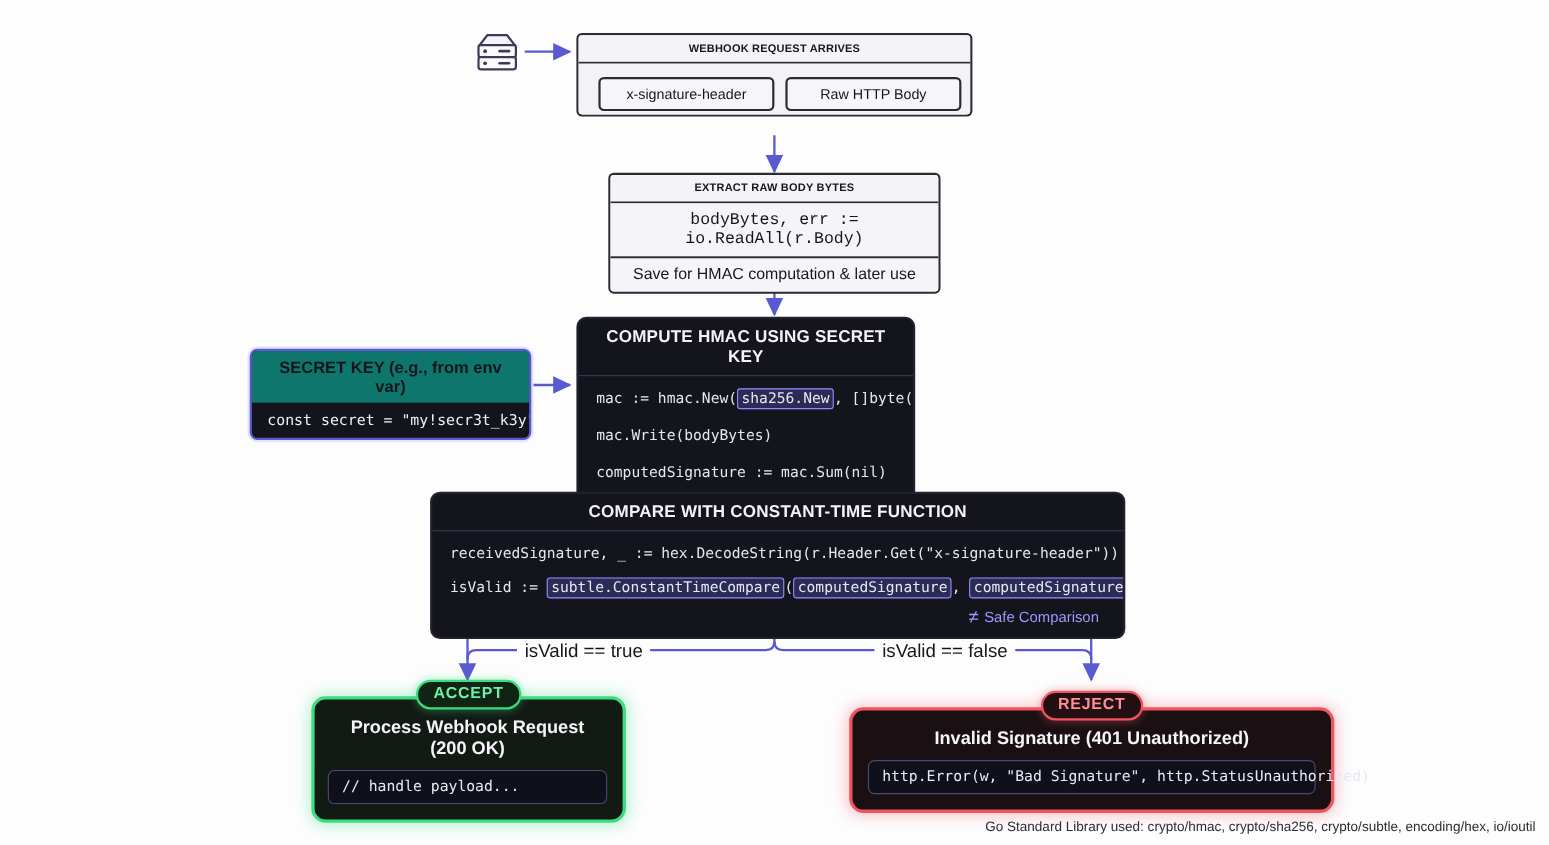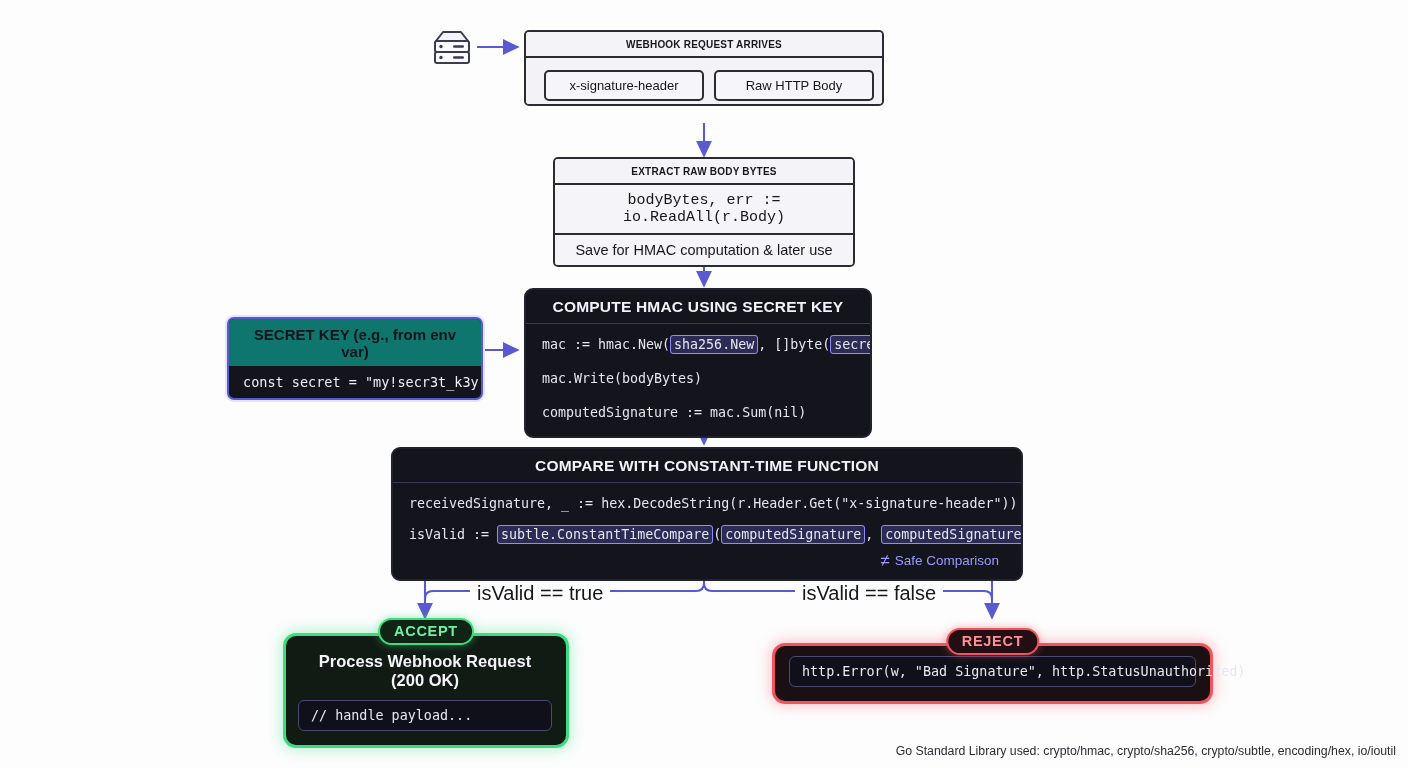--- a/index.html
+++ b/index.html
@@ -122,21 +122,21 @@
   .badge {
     position: absolute; top: -15px; left: 50%; transform: translateX(-50%);
     border-radius: 14px; border: 2.4px solid;
     padding: 3px 14px 4px; font-size: 14.5px; font-weight: 700;
     letter-spacing: .7px; white-space: nowrap; z-index: 4;
   }
   .badge.ok  { background: #102315; border-color: #3ddc7f; color: #6ff0a5; box-shadow: 0 0 9px rgba(61,220,127,.5); }
   .badge.bad { background: #230f13; border-color: #f0555f; color: #ff8f96; box-shadow: 0 0 9px rgba(240,85,95,.5); }
 
   .branch-label {
-    position: absolute; font-size: 20px; color: #16161c;
+    position: absolute; font-size: 17px; color: #16161c;
     background: #fdfdfe; padding: 0 7px; white-space: nowrap;
   }
   .footnote {
     position: absolute; right: 12px; bottom: 10px;
     font-size: 12.3px; color: #2c2c34; white-space: nowrap;
   }
   .srv { position: absolute; }
 </style>
 </head>
 <body>
@@ -198,21 +198,21 @@
     <div class="hdr">EXTRACT RAW BODY BYTES</div>
     <div class="row code">bodyBytes, err := io.ReadAll(r.Body)</div>
     <div class="row last">Save for HMAC computation &amp; later use</div>
   </div>
 
   <div class="node secret" style="left:227px; top:317px; width:256px;">
     <div class="hdr">SECRET KEY (e.g., from env var)</div>
     <div class="code">const secret = "my!secr3t_k3y"</div>
   </div>
 
-  <div class="node dbox" style="left:524px; top:288px; width:348px;">
+  <div class="node dbox" style="left:524px; top:288px; width:308px;">
     <div class="hdr">COMPUTE HMAC USING SECRET KEY</div>
     <div class="code" style="padding-top:8px;"><span>mac := hmac.New(</span><span class="tok">sha256.New</span><span>, []byte(</span><span class="tok">secret</span></div>
     <div class="code">mac.Write(bodyBytes)</div>
     <div class="code" style="padding-bottom:10px;">computedSignature := mac.Sum(nil)</div>
   </div>
 
   <div class="node dbox" style="left:391px; top:447px; width:632px;">
     <div class="hdr">COMPARE WITH CONSTANT-TIME FUNCTION</div>
     <div class="code" style="padding-top:9px; line-height:1.75;">receivedSignature, _ := hex.DecodeString(r.Header.Get("x-signature-header"))</div>
     <div class="code" style="line-height:1.75;"><span>isValid := </span><span class="tok">subtle.ConstantTimeCompare</span><span>(</span><span class="tok">computedSignature</span><span>, </span><span class="tok">computedSignature</span></div>
@@ -226,19 +226,20 @@
     <div class="badge ok">ACCEPT</div>
     <div class="term ok">
       <div class="title">Process Webhook Request (200 OK)</div>
       <div class="codebar">// handle payload...</div>
     </div>
   </div>
 
   <div class="node" style="left:772px; top:643px; width:441px;">
     <div class="badge bad">REJECT</div>
     <div class="term bad">
+      <div class="title">Invalid Signature (401 Unauthorized)</div>
       <div class="codebar" style="text-align:center;">http.Error(w, "Bad Signature", http.StatusUnauthorized)</div>
     </div>
   </div>
 
   <div class="footnote">Go Standard Library used: crypto/hmac, crypto/sha256, crypto/subtle, encoding/hex, io/ioutil</div>
 
 </div>
 
 </body></html>

